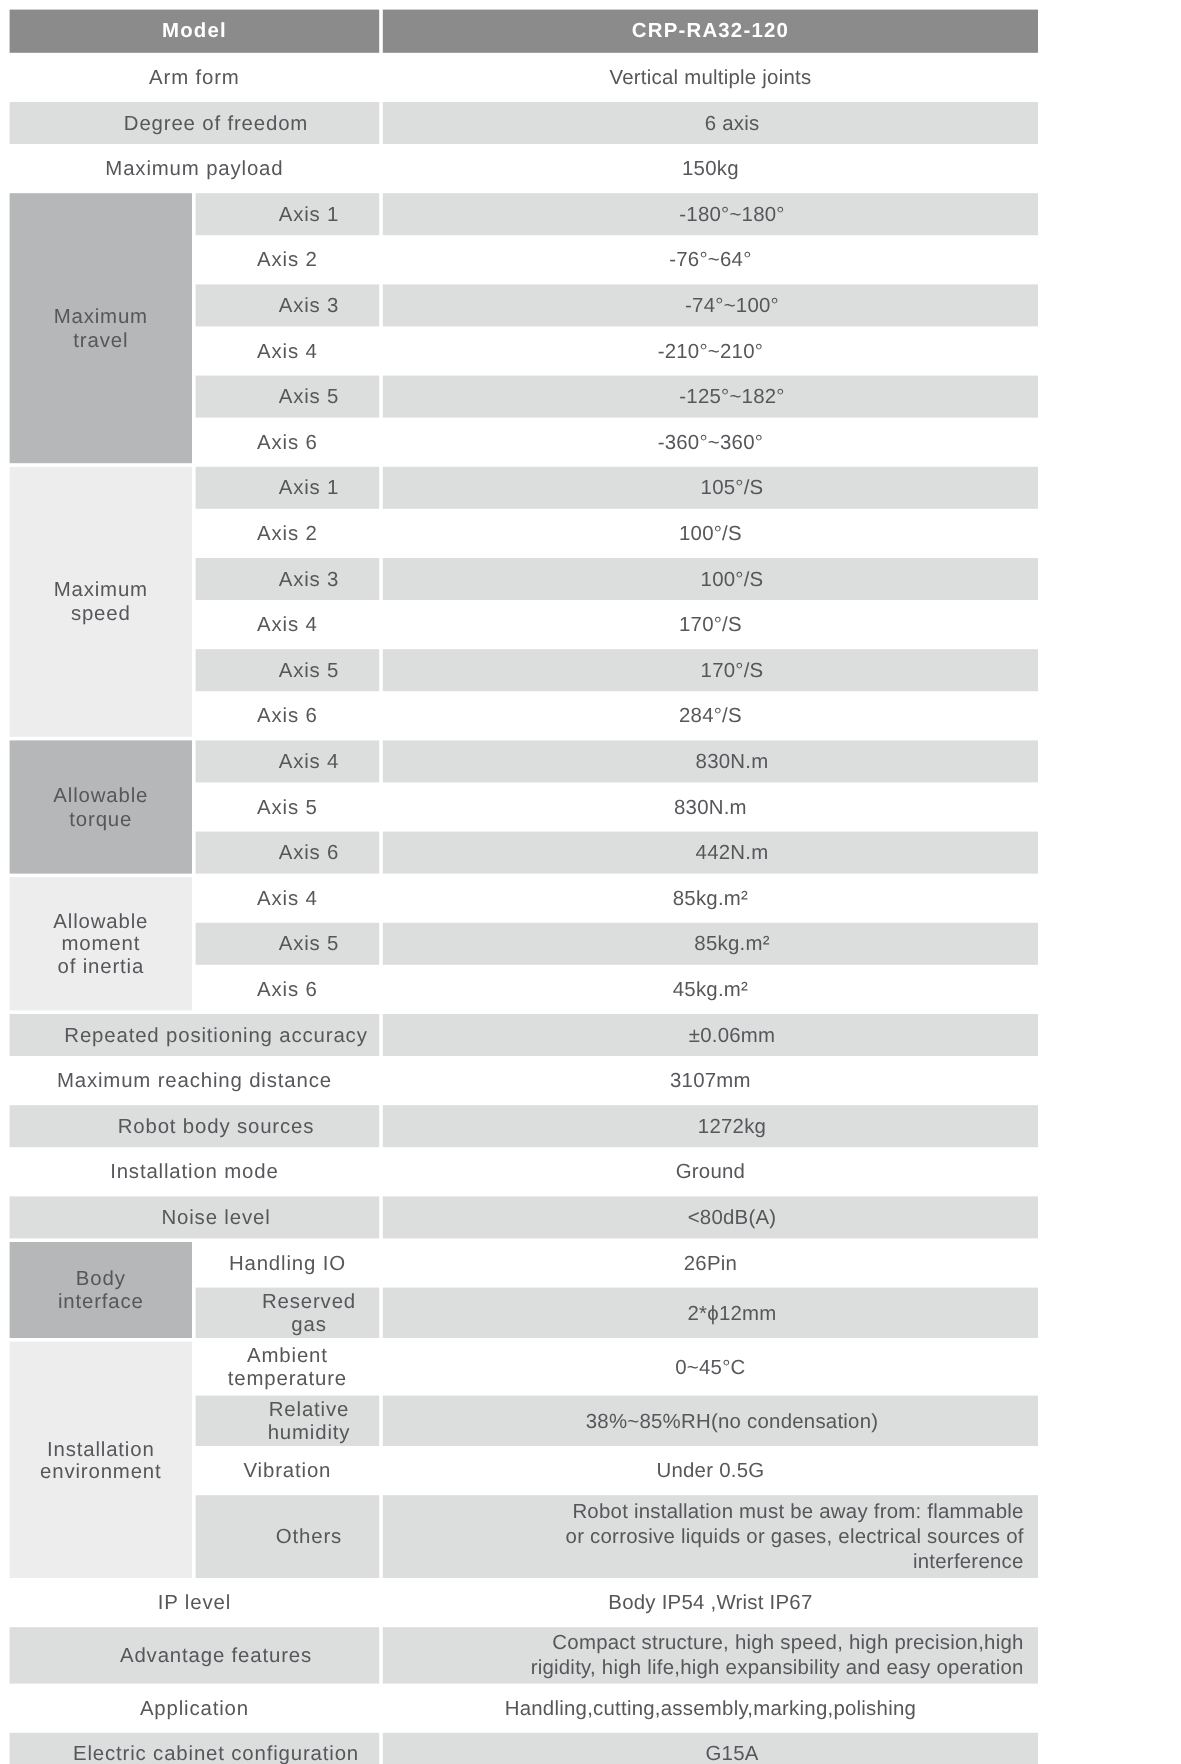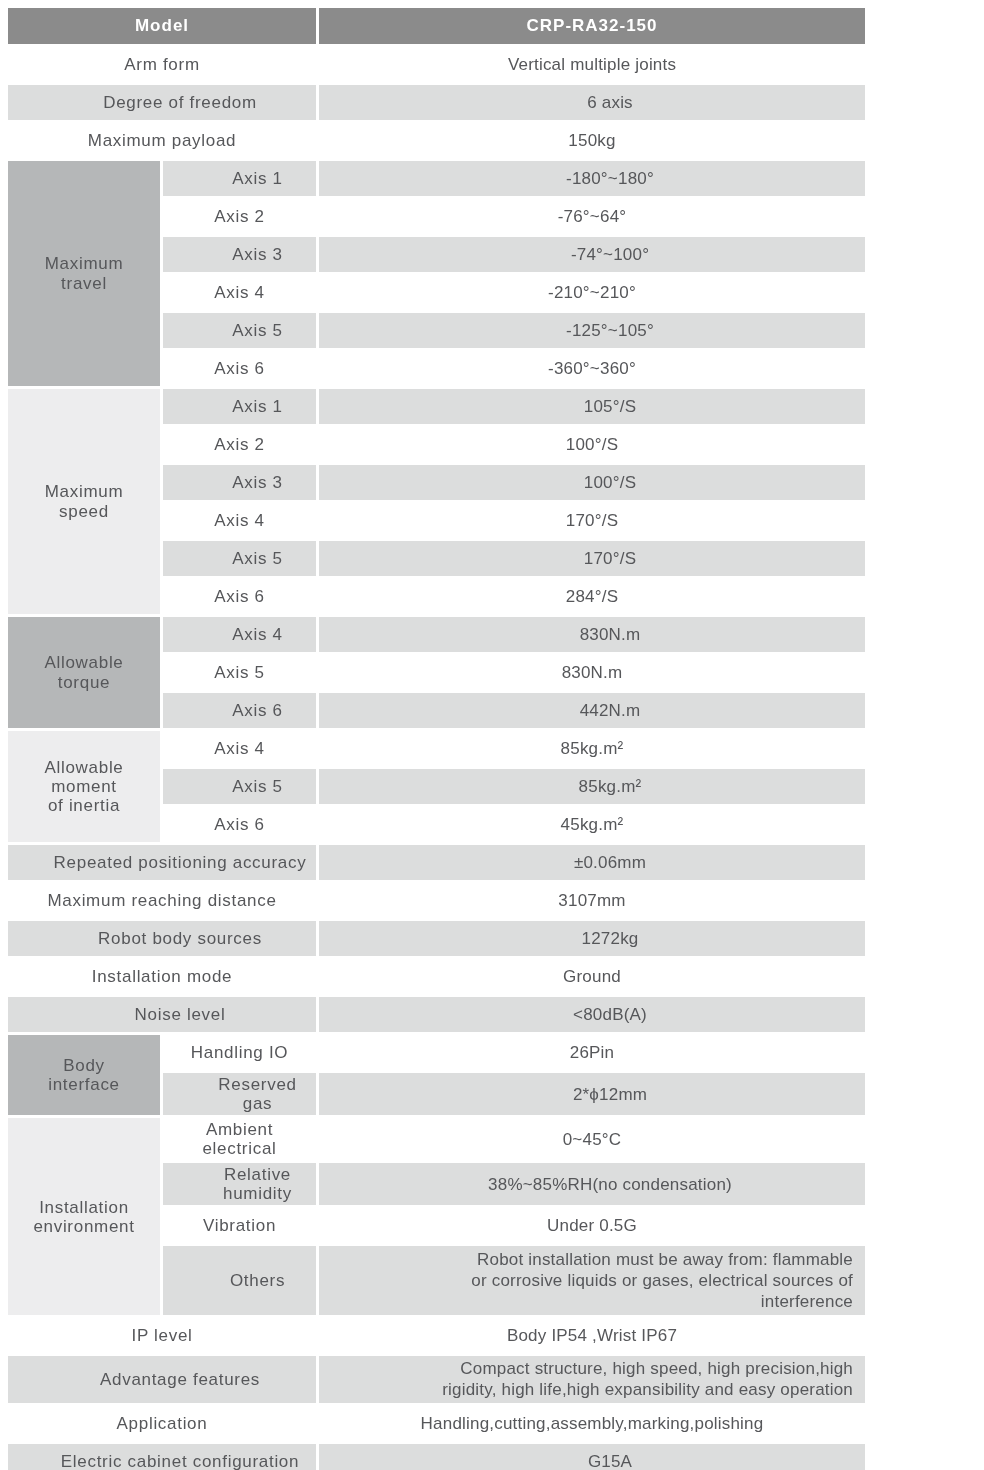--- a/index.html
+++ b/index.html
@@ -83,21 +83,21 @@
 <div class="page">
   <table class="spec">
     <colgroup>
       <col class="c-section">
       <col class="c-sub">
       <col class="c-value">
     </colgroup>
     <tbody>
       <tr class="hdr">
         <td colspan="2">Model</td>
-        <td>CRP-RA32-150</td>
+        <td>CRP-RA32-120</td>
       </tr>
     <tr>
           <td colspan="2" class="label">Arm form</td>
           <td class="value">Vertical multiple joints</td>
         </tr>
         <tr>
           <td colspan="2" class="label shade">Degree of freedom</td>
           <td class="value shade">6 axis</td>
         </tr>
         <tr>
@@ -117,21 +117,21 @@
         <tr>
           <td class="label shade">Axis 3</td>
           <td class="value shade">-74°~100°</td>
         </tr>
         <tr>
           <td class="label">Axis 4</td>
           <td class="value">-210°~210°</td>
         </tr>
         <tr>
           <td class="label shade">Axis 5</td>
-          <td class="value shade">-125°~105°</td>
+          <td class="value shade">-125°~182°</td>
         </tr>
         <tr>
           <td class="label">Axis 6</td>
           <td class="value">-360°~360°</td>
         </tr>
         <tr>
           <td rowspan="6" class="section light">Maximum
 speed</td>
           <td class="label shade">Axis 1</td>
           <td class="value shade">105°/S</td>
@@ -212,21 +212,21 @@
           <td class="value">26Pin</td>
         </tr>
         <tr>
           <td class="label shade">Reserved gas</td>
           <td class="value shade">2*ϕ12mm</td>
         </tr>
         <tr>
           <td rowspan="4" class="section light">Installation
 environment</td>
           <td class="label">Ambient
-electrical</td>
+temperature</td>
           <td class="value">0~45°C</td>
         </tr>
         <tr>
           <td class="label shade">Relative
 humidity</td>
           <td class="value shade">38%~85%RH(no condensation)</td>
         </tr>
         <tr>
           <td class="label">Vibration</td>
           <td class="value">Under 0.5G</td>

